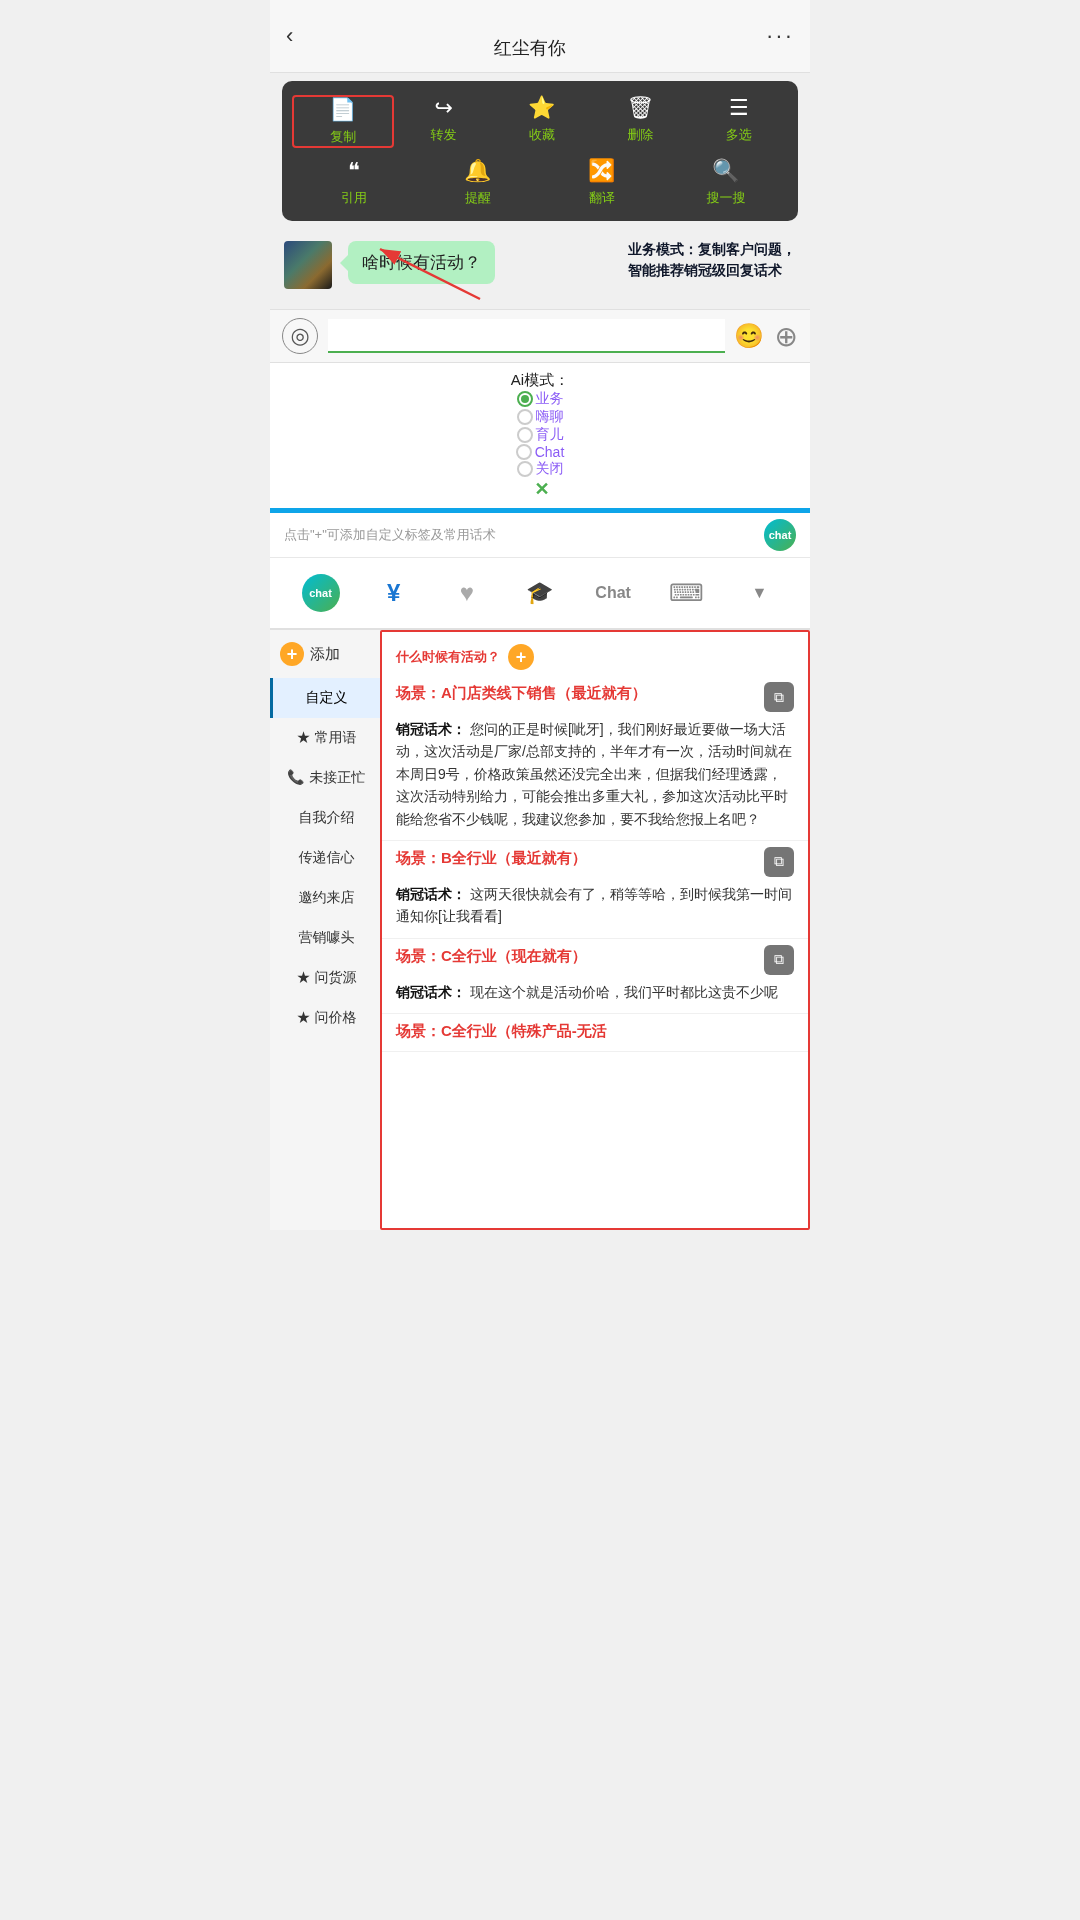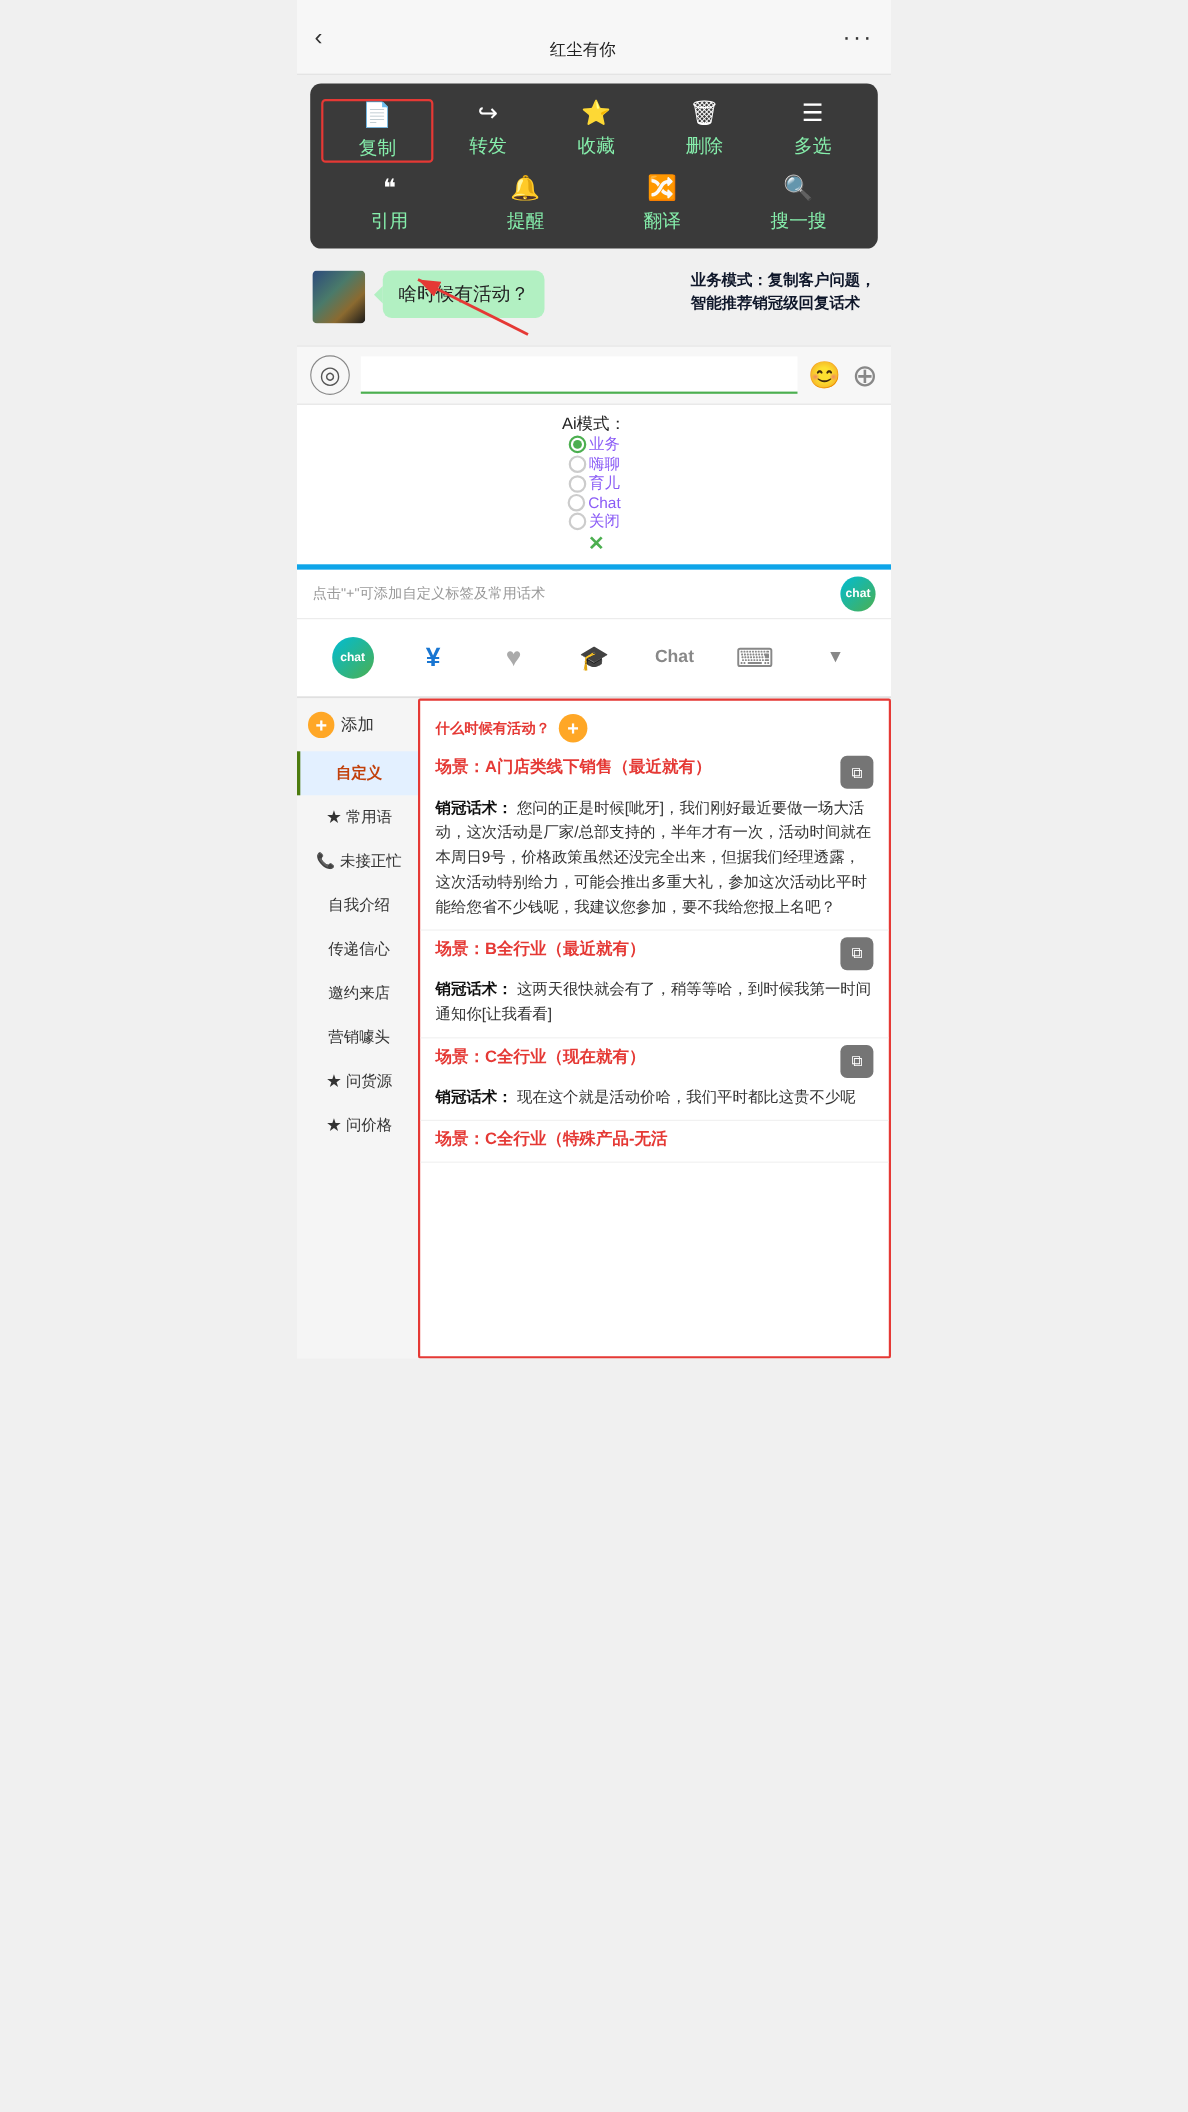--- a/index.html
+++ b/index.html
@@ -15,21 +15,21 @@
     
     .header {
       background: #f7f7f7;
       display: flex;
       align-items: center;
       justify-content: space-between;
       padding: 12px 16px;
       border-bottom: 1px solid #e0e0e0;
     }
     .header-back { font-size: 22px; color: #333; cursor: pointer; }
-    .header-title { font-size: 15px; font-weight: 500; color: #222; margin-top: 24px; }
+    .header-title { font-size: 18px; font-weight: 500; color: #222; margin-top: 24px; }
     .header-more { font-size: 22px; color: #333; cursor: pointer; letter-spacing: 2px; }
 
     
     .context-menu {
       background: #3a3a3a;
       border-radius: 10px;
       padding: 14px 10px;
       margin: 8px 12px;
       display: flex;
       flex-direction: column;
@@ -46,22 +46,22 @@
       align-items: center;
       gap: 5px;
       flex: 1;
       cursor: pointer;
     }
     .context-menu-item .icon {
       font-size: 22px;
       color: #fff;
     }
     .context-menu-item .label {
-      font-size: 17px;
-      color: #86efac;
+      font-size: 13px;
+      color: #84cc16;
     }
 
     
     .chat-area {
       background: #f0f0f0;
       padding: 12px 14px;
       display: flex;
       align-items: flex-start;
       gap: 16px;
       position: relative;
@@ -295,23 +295,23 @@
     .sidebar-item {
       padding: 11px 10px;
       font-size: 14px;
       color: #333;
       cursor: pointer;
       text-align: center;
       border-left: 3px solid transparent;
     }
     .sidebar-item.active {
       background: #e3f0ff;
-      color: #c2410c;
-      border-left: 3px solid #4d7c0f;
-      font-weight: 700;
+      color: #000000;
+      border-left: 3px solid #0369a1;
+      font-weight: 400;
     }
 
     
     .right-panel {
       flex: 1;
       background: #fff;
       border: 2px solid #e53935;
       overflow-y: auto;
       border-radius: 2px;
     }

